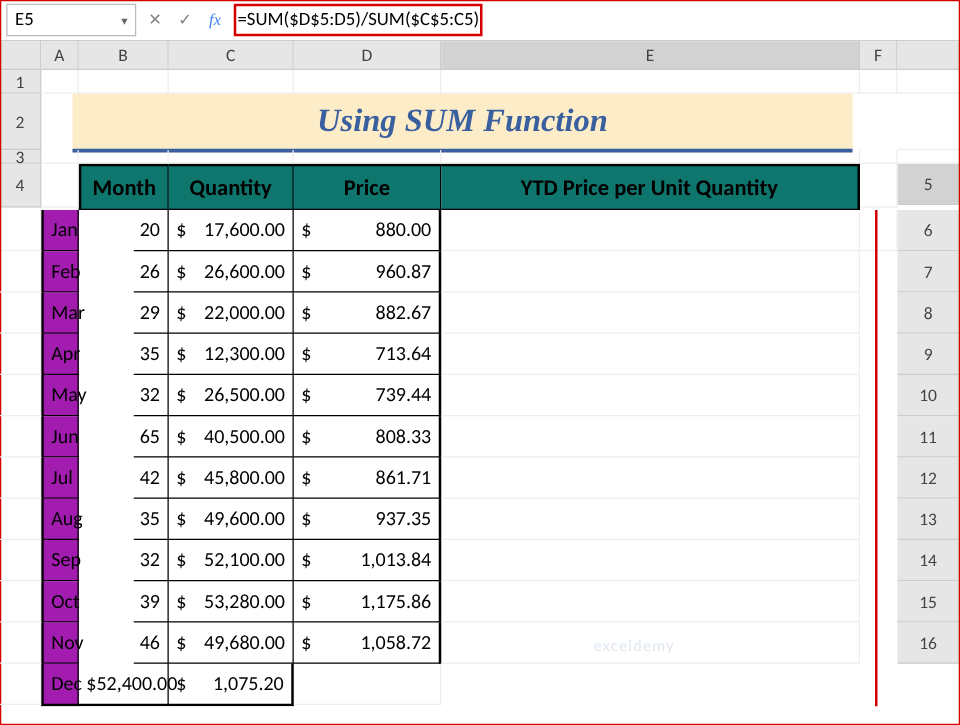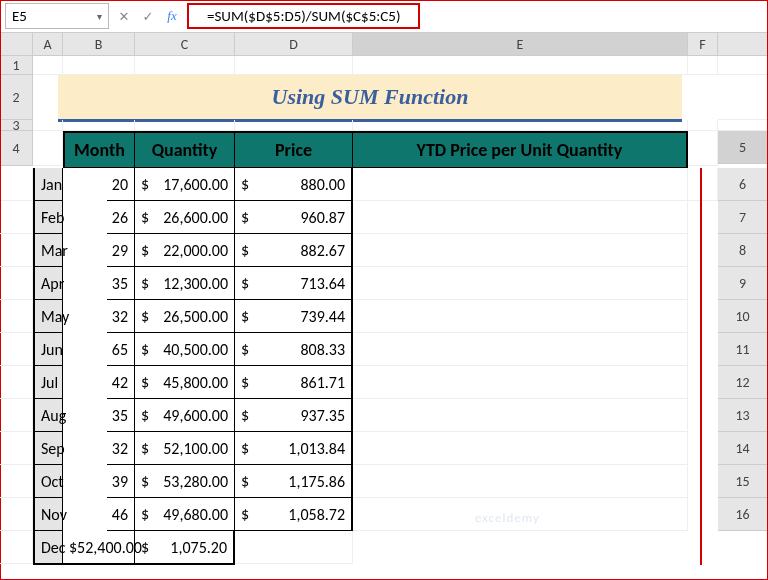--- a/index.html
+++ b/index.html
@@ -38,21 +38,21 @@
   color: #888;
   font-size: 13px;
 }
 .fb-icon.fx {
   font-style: italic;
   color: #3b82f6;
   font-family: 'Times New Roman', serif;
 }
 .formula-input {
   border: 2px solid #d40000;
-  padding: 1px 18px;
+  padding: 1px 1px;
   height: 20px;
   display: flex;
   align-items: center;
   color: #000;
 }
 .sheet {
   display: grid;
   grid-template-columns: 33px 30px 72px 100px 118px 335px 30px 50px;
 }
 .hdr {
@@ -102,21 +102,21 @@
 .title-bar {
   margin: 0 36px 0 25px;
   height: 100%;
   background: #fdecc8;
   display: flex;
   align-items: center;
   justify-content: center;
   font-family: Georgia, 'Times New Roman', serif;
   font-style: italic;
   font-weight: bold;
-  font-size: 22px;
+  font-size: 26px;
   color: #3a5f9e;
   border-bottom: 3px solid #3a5f9e;
 }
 
 .th {
   background: #0f766e;
   font-weight: bold;
   text-align: center;
   display: flex;
   align-items: center;
@@ -129,21 +129,21 @@
 .th.top { border-top: 2px solid #000; }
 .th.last { border-right: 2px solid #000; }
 .td {
   border-right: 1px solid #000;
   border-bottom: 1px solid #000;
   padding: 0 6px;
   display: flex;
   align-items: center;
   font-size: 16px;
 }
-.td.first { border-left: 2px solid #000; background: #e5e5e5; }
+.td.first { border-left: 2px solid #000; background: #a21caf; }
 .td.last { border-right: 2px solid #000; }
 .td.bottom { border-bottom: 2px solid #000; }
 .td.num { justify-content: flex-end; margin-left: 44px; }
 .td.money { justify-content: space-between; }
 .td .dollar { }
 .td .val { }
 
 .sel-cell {
   position: absolute;
   inset: -1px -1px -1px -1px;

